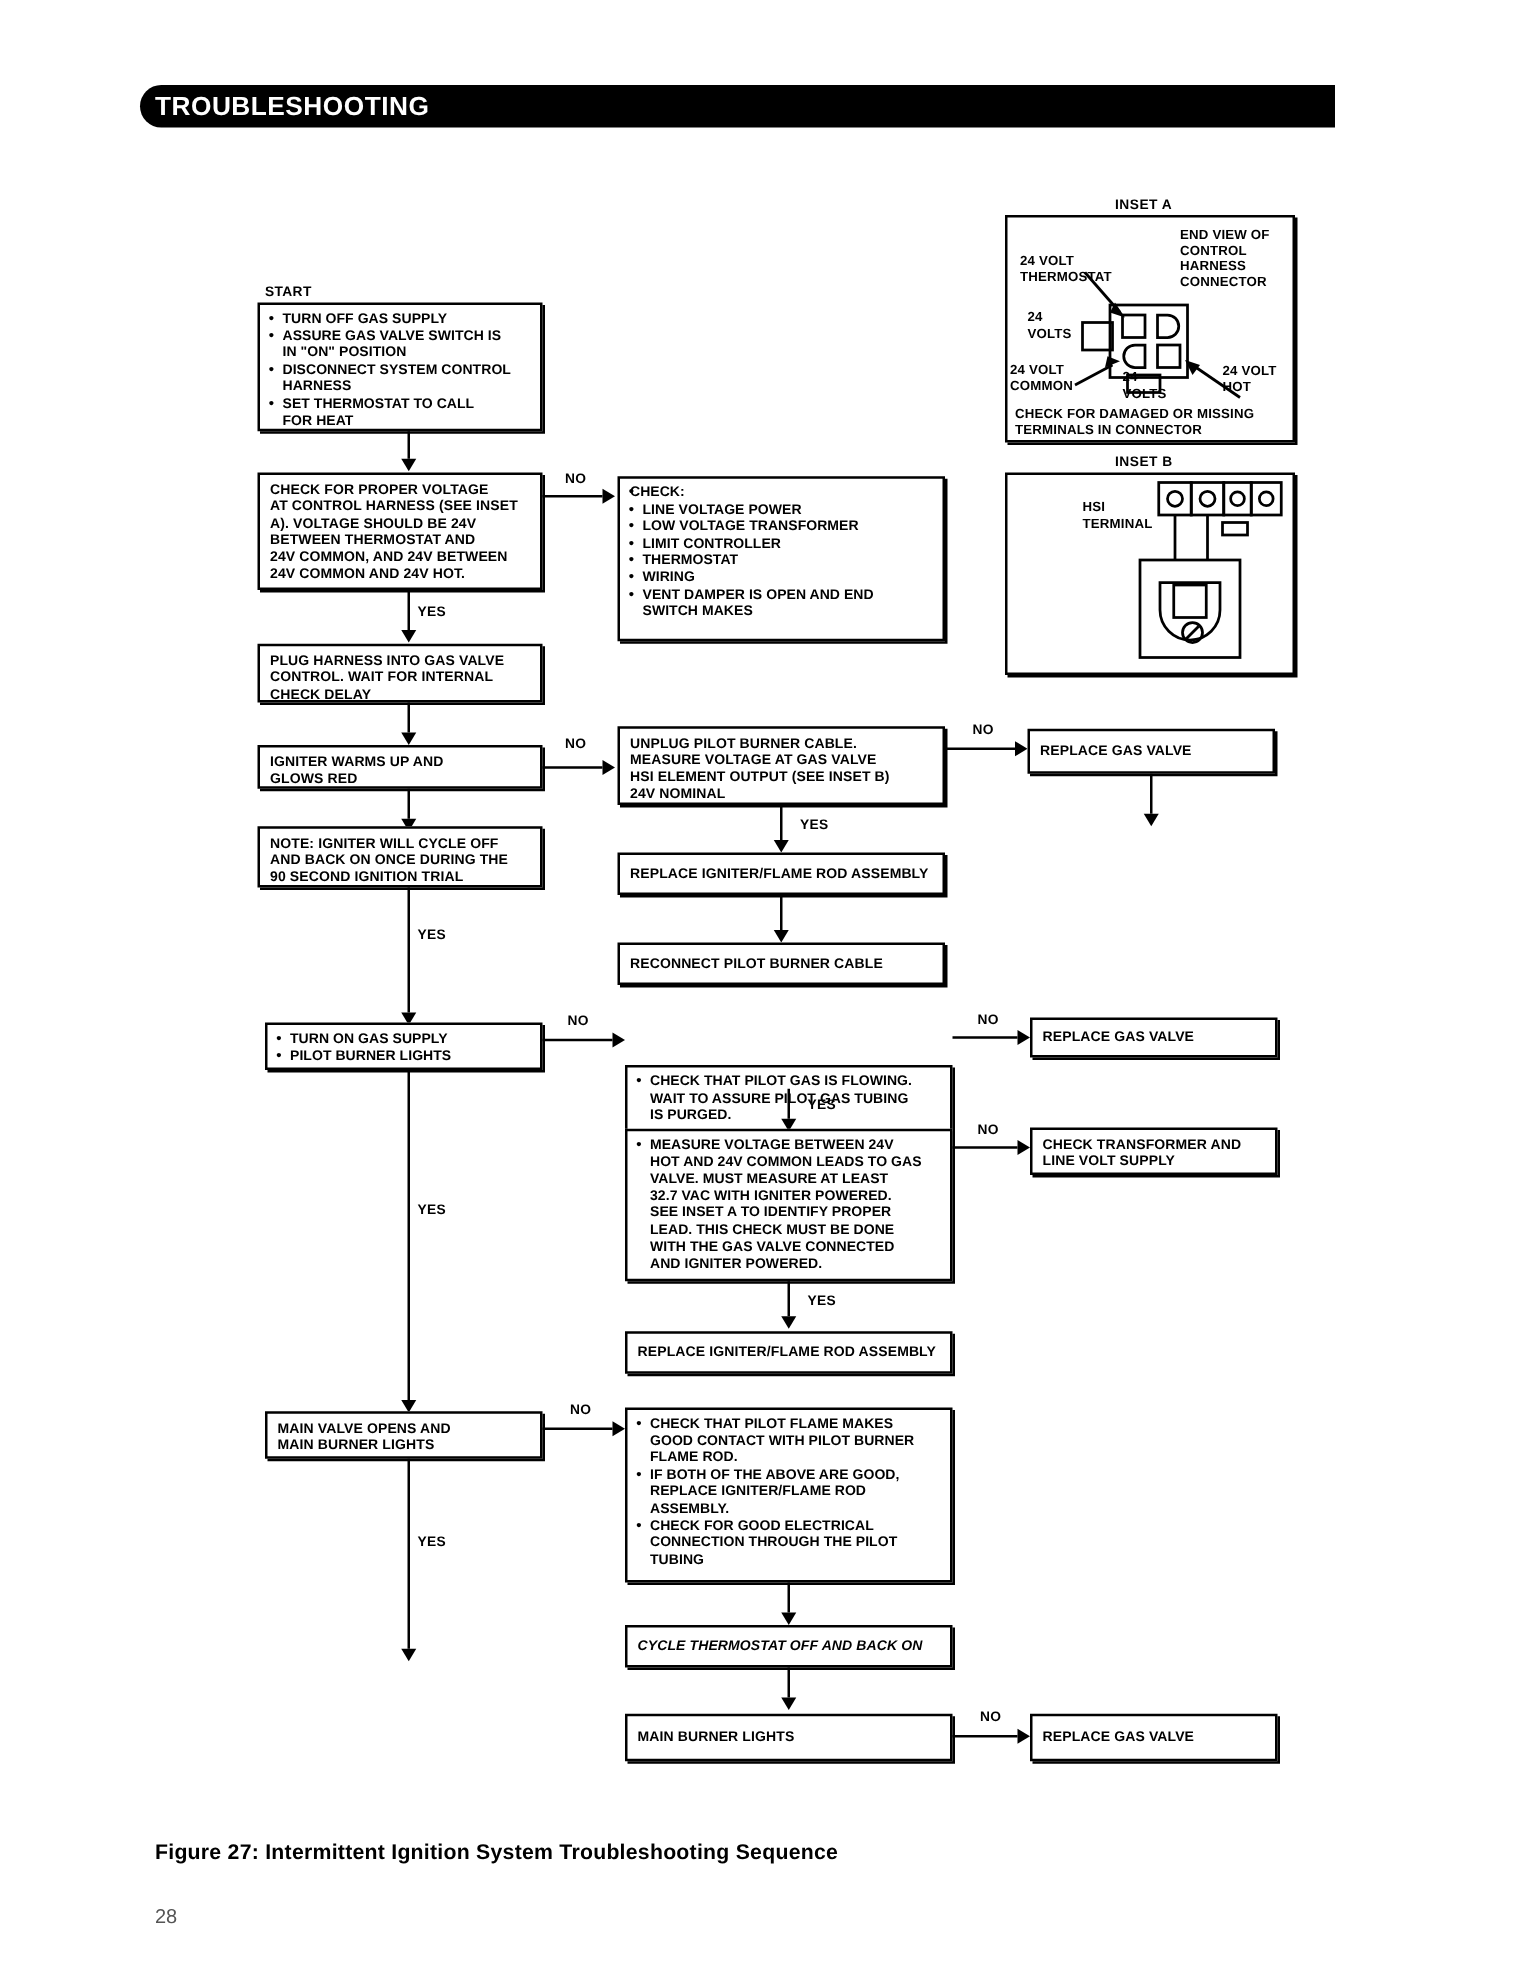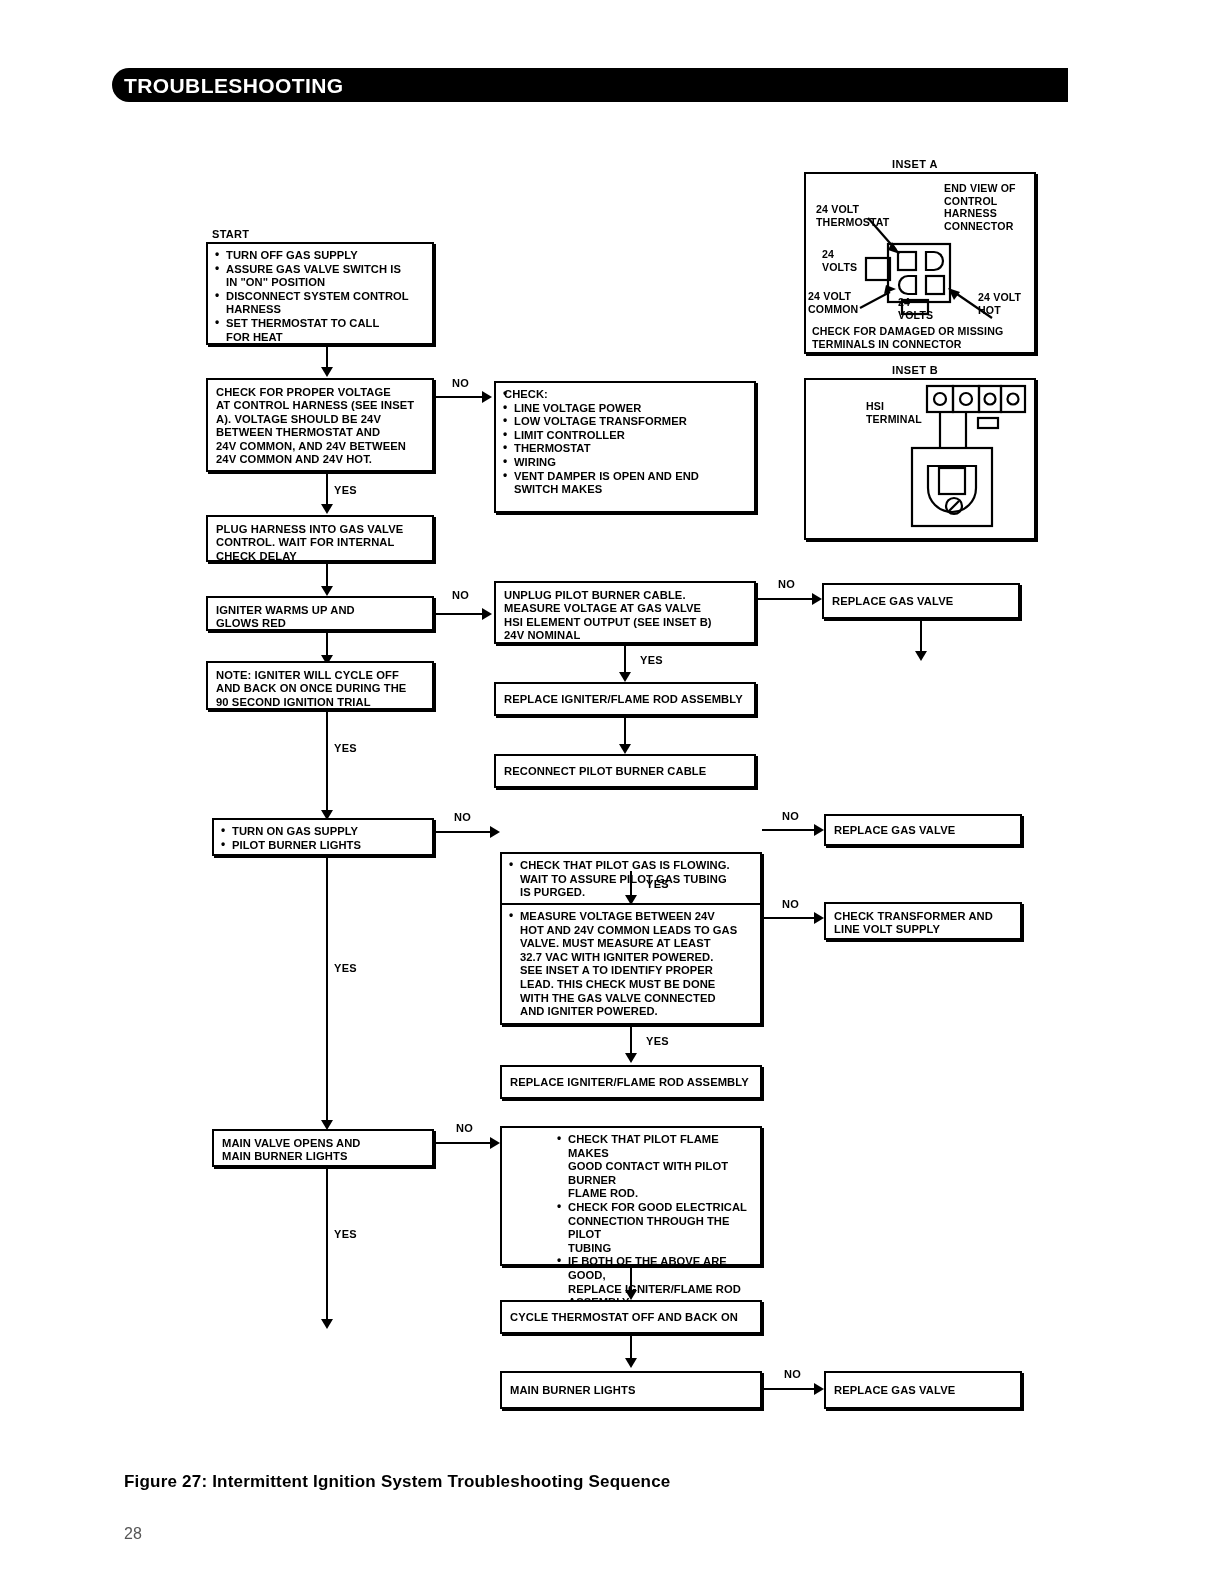--- a/index.html
+++ b/index.html
@@ -327,38 +327,38 @@
   <div class="lbl" style="left:782px; top:898px;">NO</div>
 
   <div class="vline" style="left:630px; top:1025px; height:28px;"></div>
   <div class="arrow-down" style="left:625px; top:1053px;"></div>
   <div class="lbl" style="left:646px; top:1035px;">YES</div>
 
   <div class="box vcenter" style="left:500px; top:1065px; width:262px; height:34px;">
     <span class="txt">REPLACE IGNITER/FLAME ROD ASSEMBLY</span>
   </div>
 
-  <div class="box" style="left:500px; top:1126px; width:262px; height:140px;padding-left:48px;">
+  <div class="box" style="left:500px; top:1126px; width:262px; height:140px;">
     <ul class="bullets">
       <li>CHECK THAT PILOT FLAME MAKES
 GOOD CONTACT WITH PILOT BURNER
 FLAME ROD.</li>
+      <li>IF BOTH OF THE ABOVE ARE GOOD,
+REPLACE IGNITER/FLAME ROD
+ASSEMBLY.</li>
       <li>CHECK FOR GOOD ELECTRICAL
 CONNECTION THROUGH THE PILOT
 TUBING</li>
-      <li>IF BOTH OF THE ABOVE ARE GOOD,
-REPLACE IGNITER/FLAME ROD
-ASSEMBLY.</li>
     </ul>
   </div>
 
   <div class="vline" style="left:630px; top:1266px; height:24px;"></div>
   <div class="arrow-down" style="left:625px; top:1290px;"></div>
 
-  <div class="box vcenter" style="left:500px; top:1300px; width:262px; height:34px;">
+  <div class="box vcenter" style="left:500px; top:1300px; width:262px; height:34px;font-style:italic;">
     <span class="txt">CYCLE THERMOSTAT OFF AND BACK ON</span>
   </div>
 
   <div class="vline" style="left:630px; top:1334px; height:24px;"></div>
   <div class="arrow-down" style="left:625px; top:1358px;"></div>
 
   <div class="box vcenter" style="left:500px; top:1371px; width:262px; height:38px;">
     <span class="txt">MAIN BURNER LIGHTS</span>
   </div>
 

